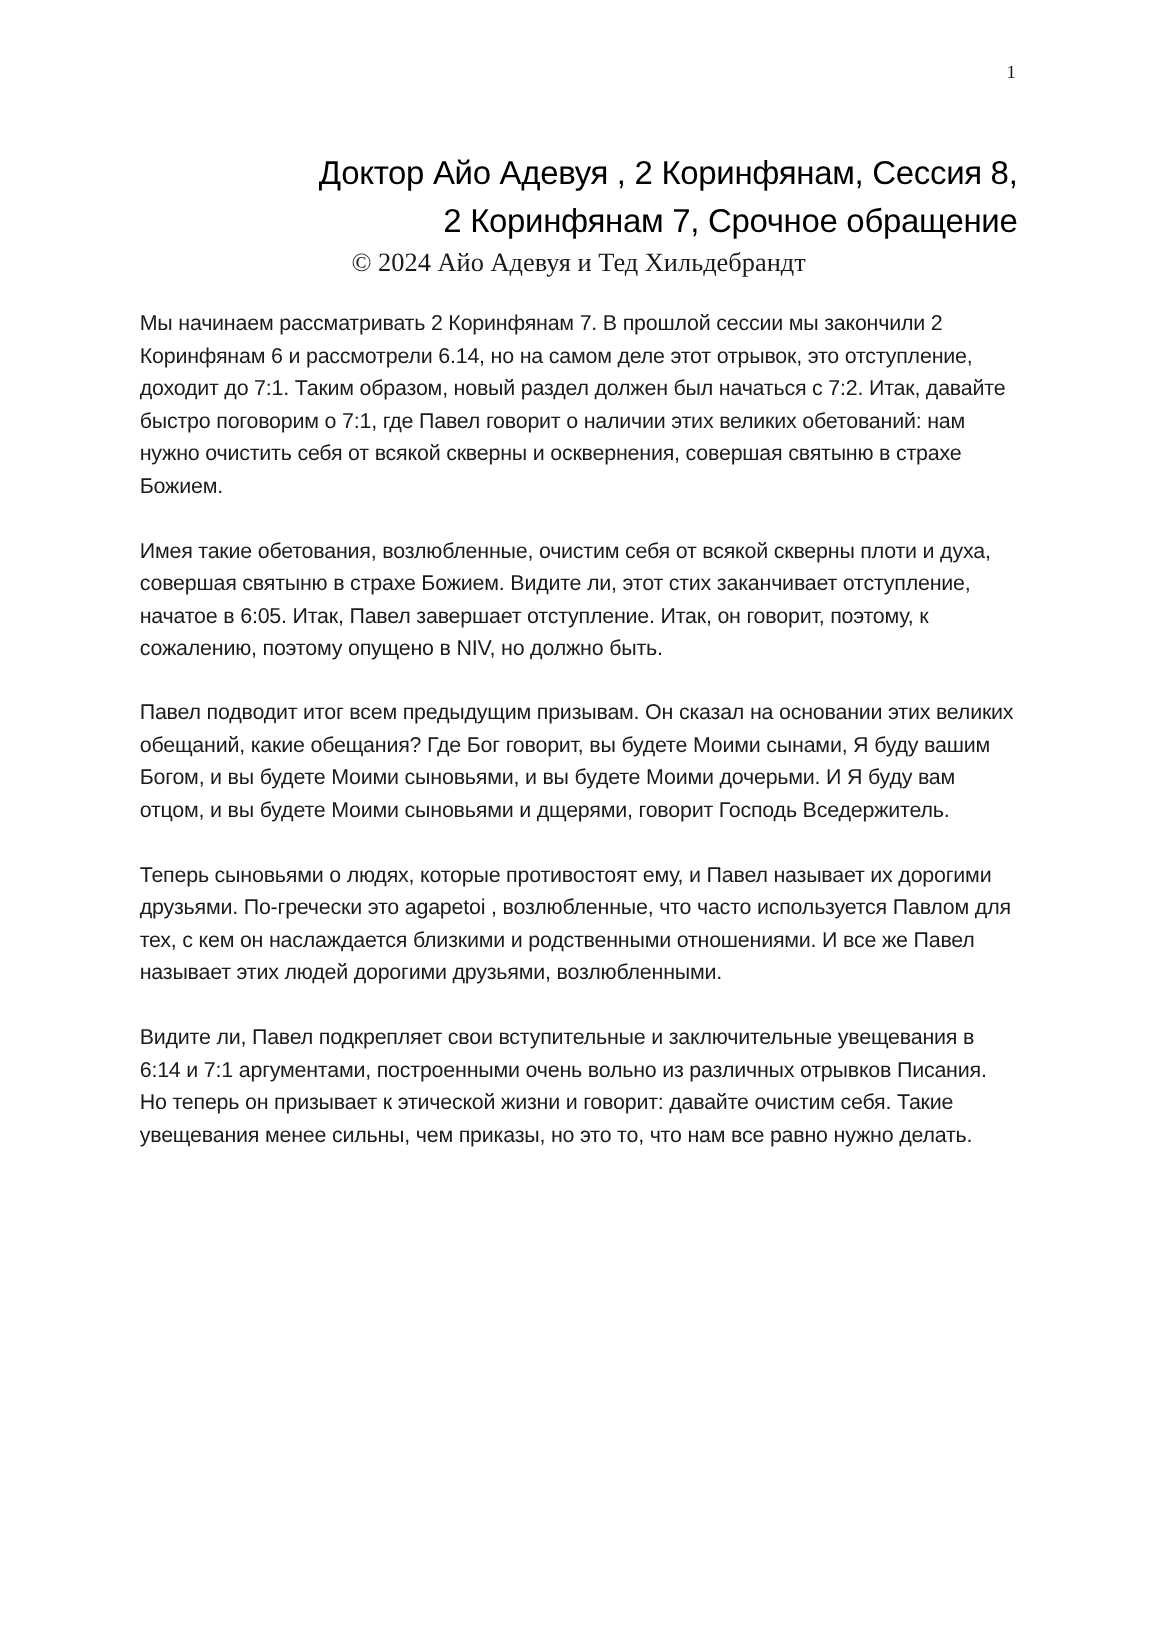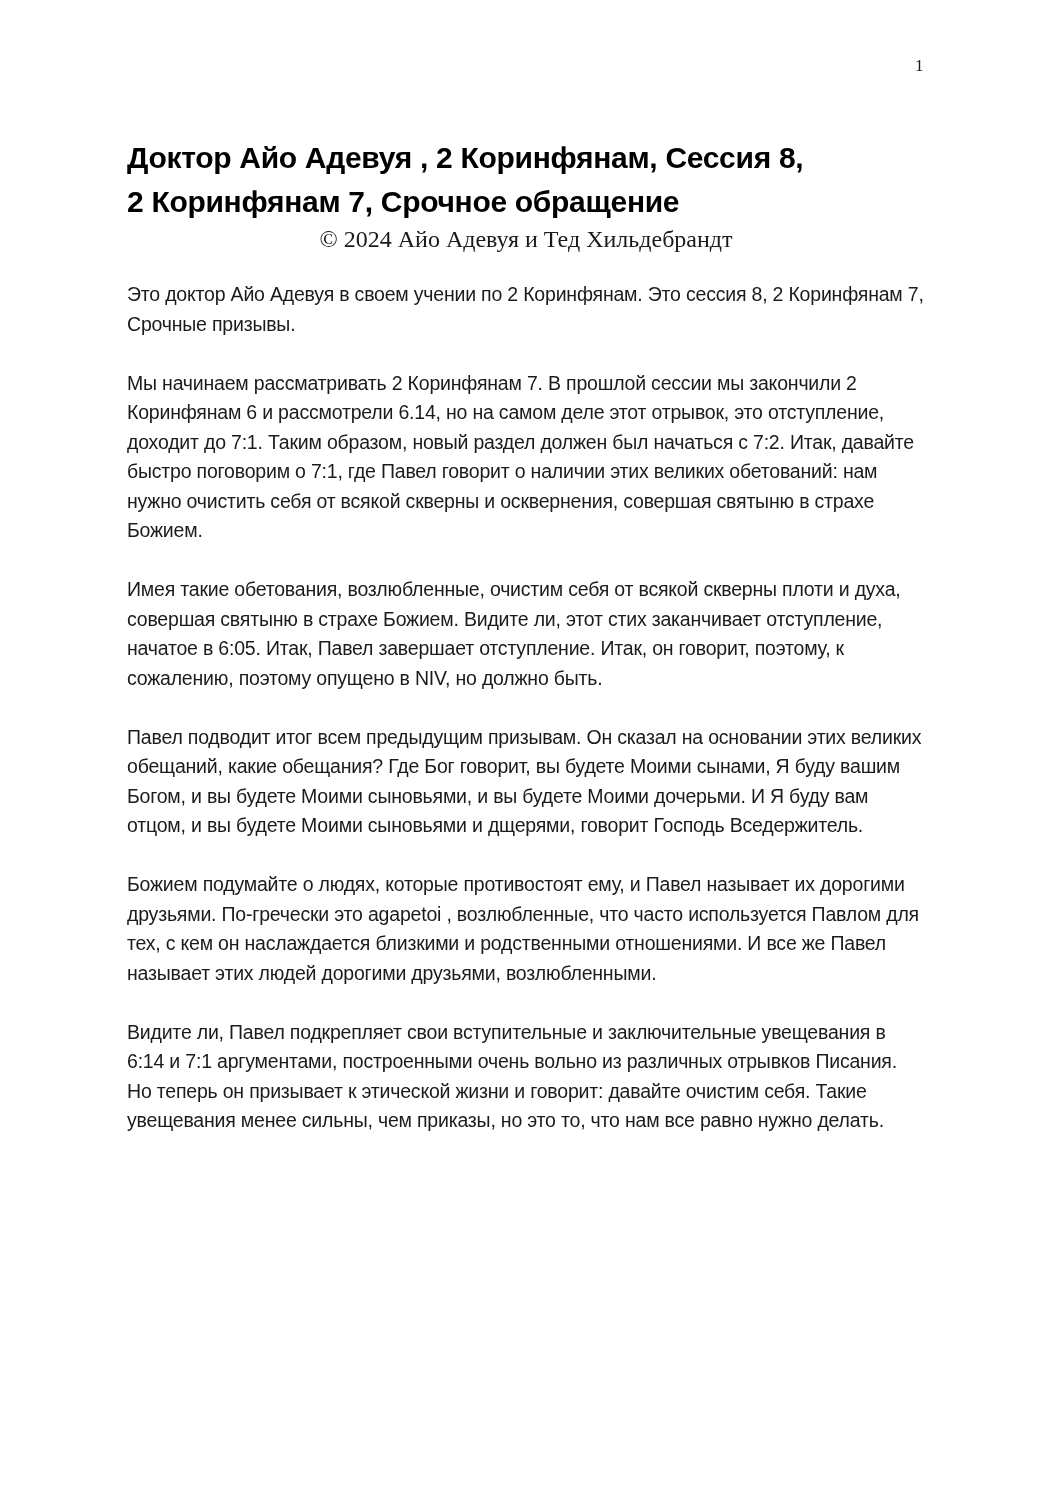--- a/index.html
+++ b/index.html
@@ -24,23 +24,23 @@
     color: #1a1a1a;
   }
   .content {
     position: absolute;
     top: 0;
     left: 127px;
     width: 798px;
   }
   .doc-title {
     margin: 136px 0 0 0;
-    text-align: left;
+    text-align: right;
     font-family: "Liberation Sans", sans-serif;
-    font-weight: bold;
+    font-weight: normal;
     font-size: 30px;
     line-height: 44px;
     color: #000000;
     letter-spacing: -0.3px;
   }
   .doc-title .title-line {
     display: block;
   }
   .copyright {
     margin: 2px 0 0 0;
@@ -73,23 +73,22 @@
   <div class="content">
 
     <h1 class="doc-title">
       <span class="title-line">Доктор Айо Адевуя , 2 Коринфянам, Сессия 8,</span>
       <span class="title-line">2 Коринфянам 7, Срочное обращение</span>
     </h1>
 
     <div class="copyright">© 2024 Айо Адевуя и Тед Хильдебрандт</div>
 
     <div class="body-text">
-      <p>Это доктор Айо Адевуя в своем учении по 2 Коринфянам. Это сессия 8, 2 Коринфянам 7, Срочные призывы.</p>
       <p>Мы начинаем рассматривать 2 Коринфянам 7. В прошлой сессии мы закончили 2 Коринфянам 6 и рассмотрели 6.14, но на самом деле этот отрывок, это отступление, доходит до 7:1. Таким образом, новый раздел должен был начаться с 7:2. Итак, давайте быстро поговорим о 7:1, где Павел говорит о наличии этих великих обетований: нам нужно очистить себя от всякой скверны и осквернения, совершая святыню в страхе Божием.</p>
       <p>Имея такие обетования, возлюбленные, очистим себя от всякой скверны плоти и духа, совершая святыню в страхе Божием. Видите ли, этот стих заканчивает отступление, начатое в 6:05. Итак, Павел завершает отступление. Итак, он говорит, поэтому, к сожалению, поэтому опущено в NIV, но должно быть.</p>
       <p>Павел подводит итог всем предыдущим призывам. Он сказал на основании этих великих обещаний, какие обещания? Где Бог говорит, вы будете Моими сынами, Я буду вашим Богом, и вы будете Моими сыновьями, и вы будете Моими дочерьми. И Я буду вам отцом, и вы будете Моими сыновьями и дщерями, говорит Господь Вседержитель.</p>
-      <p>Божием подумайте о людях, которые противостоят ему, и Павел называет их дорогими друзьями. По-гречески это agapetoi , возлюбленные, что часто используется Павлом для тех, с кем он наслаждается близкими и родственными отношениями. И все же Павел называет этих людей дорогими друзьями, возлюбленными.</p>
+      <p>Теперь сыновьями о людях, которые противостоят ему, и Павел называет их дорогими друзьями. По-гречески это agapetoi , возлюбленные, что часто используется Павлом для тех, с кем он наслаждается близкими и родственными отношениями. И все же Павел называет этих людей дорогими друзьями, возлюбленными.</p>
       <p>Видите ли, Павел подкрепляет свои вступительные и заключительные увещевания в 6:14 и 7:1 аргументами, построенными очень вольно из различных отрывков Писания. Но теперь он призывает к этической жизни и говорит: давайте очистим себя. Такие увещевания менее сильны, чем приказы, но это то, что нам все равно нужно делать.</p>
     </div>
 
   </div>
 
 </div>
 
 </body></html>

